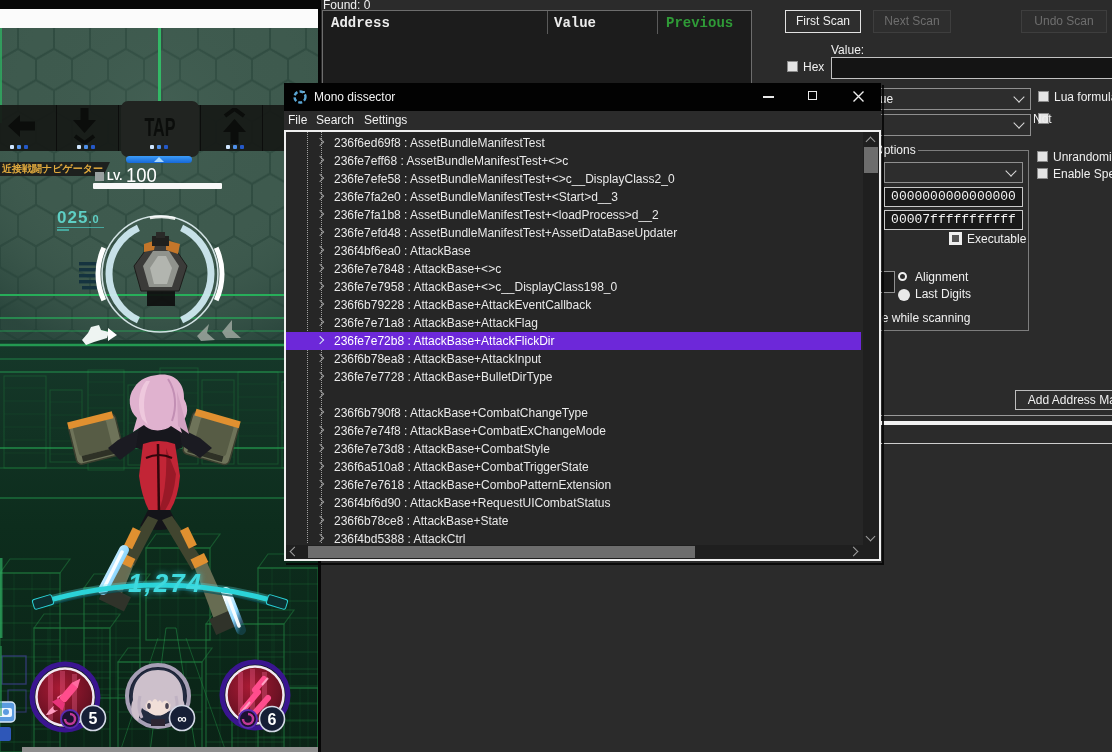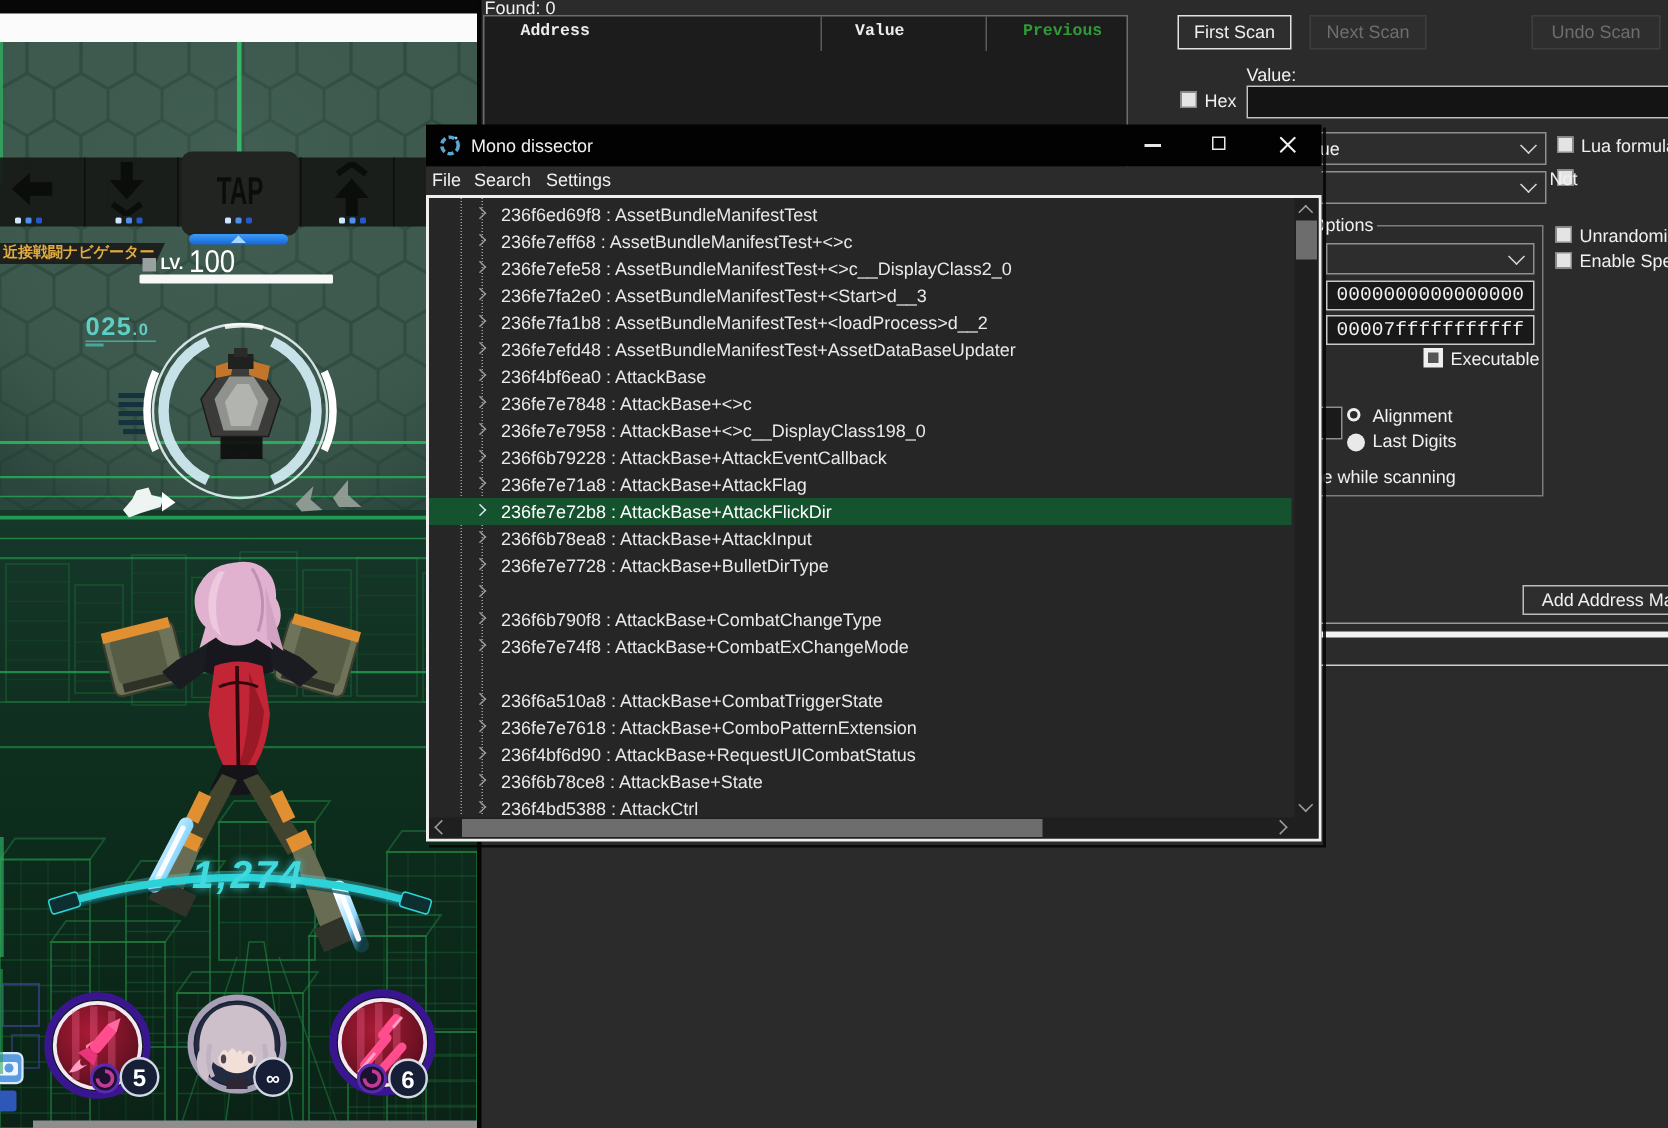--- a/index.html
+++ b/index.html
@@ -15,21 +15,21 @@
 .cb { position:absolute; width:11px; height:11px; background:#e4e4e4; border:1px solid #8a8a8a; }
 .combo { position:absolute; background:#2d2d2d; border:1px solid #8f8f8f; }
 .combo .ar { position:absolute; right:7px; top:50%; width:8px; height:8px; margin-top:-6px; border-right:1.6px solid #d9d9d9; border-bottom:1.6px solid #d9d9d9; transform:rotate(45deg); }
 .hexfield { position:absolute; background:#191919; border:1px solid #c9c9c9; color:#f2f2f2; font-family:"Liberation Mono", monospace; font-size:13px; text-align:center; }
 
 #mono { position:absolute; left:284px; top:83px; width:598px; height:480px; box-shadow:2px 2px 0 rgba(5,5,5,0.85); }
 #mono .title { position:absolute; left:0; top:0; width:597px; height:28px; background:#020202; }
 #mono .menu { position:absolute; left:0; top:28px; width:597px; height:19px; background:#2b2b2b; color:#f0f0f0; font-size:12px; }
 #mono .list { position:absolute; left:0; top:47px; width:597px; height:431px; background:#262626; border:2px solid #efefef; }
 .trow { position:absolute; left:0; width:575px; height:18px; color:#e9e9e9; font-size:12px; line-height:18px; white-space:nowrap; }
-.trow.sel { background:#14532d; color:#fff; }
+.trow.sel { background:#6d28d9; color:#fff; }
 .chev { position:absolute; left:31px; top:5px; width:6px; height:6px; border-top:1.6px solid #9a9a9a; border-right:1.6px solid #9a9a9a; transform:rotate(45deg); }
 .trow.sel .chev { border-color:#d8e8f8; }
 .ttext { position:absolute; left:48px; top:0; }
 .dotline { position:absolute; width:1px; background-image:repeating-linear-gradient(to bottom,#a0a0a0 0 1px,transparent 1px 2px); }
 
 .sb { position:absolute; background:#1f1f1f; }
 .sbthumb { position:absolute; background:#6d6d6d; }
 .sbchev { position:absolute; width:7px; height:7px; border-right:1.7px solid #9f9f9f; border-bottom:1.7px solid #9f9f9f; }
 
 #game { position:absolute; left:0; top:0; width:318px; height:752px; background:#0d2d1d; }
@@ -40,21 +40,21 @@
 </style>
 </head>
 <body>
 <div id="screen">
 
 <div id="ce">
 
   <div class="abs lbl" style="left:2px; top:-2px; font-size:12px;">Found: 0</div>
 
   <div class="abs" style="left:1px; top:10px; width:430px; height:397px; background:#1c1c1c; border:1px solid #6d6d6d;">
-     <div class="abs" style="left:16px; top:0; width:100%; height:23px; font-family:'Liberation Mono',monospace; font-weight:bold; font-size:11px; color:#ececec;padding-left:25px;">
+     <div class="abs" style="left:0; top:0; width:100%; height:23px; font-family:'Liberation Mono',monospace; font-weight:bold; font-size:14px; color:#ececec;padding-left:25px;">
         <span class="abs" style="left:8px; top:4px;">Address</span>
         <span class="abs" style="left:231px; top:4px;">Value</span>
         <span class="abs" style="left:343px; top:4px; color:#2f9b37;">Previous</span>
      </div>
      <div class="abs" style="left:224px; top:0; width:1px; height:23px; background:#5a5a5a;"></div>
      <div class="abs" style="left:334px; top:0; width:1px; height:23px; background:#5a5a5a;"></div>
   </div>
 
   <div class="cebtn" style="left:464px; top:10px; width:76px; height:23px;">First Scan</div>
   <div class="cebtn dis" style="left:552px; top:10px; width:78px; height:23px;">Next Scan</div>
@@ -609,20 +609,24 @@
           <span class="chev"></span>
         </div>
     <div class="trow" style="top:272px;">
           <span class="chev"></span>
           <span class="ttext">236f6b790f8 : AttackBase+CombatChangeType</span>
         </div>
     <div class="trow" style="top:290px;">
           <span class="chev"></span>
           <span class="ttext">236fe7e74f8 : AttackBase+CombatExChangeMode</span>
         </div>
+    <div class="trow" style="top:308px;">
+          <span class="chev"></span>
+          <span class="ttext">236fe7e73d8 : AttackBase+CombatStyle</span>
+        </div>
     <div class="trow" style="top:326px;">
           <span class="chev"></span>
           <span class="ttext">236f6a510a8 : AttackBase+CombatTriggerState</span>
         </div>
     <div class="trow" style="top:344px;">
           <span class="chev"></span>
           <span class="ttext">236fe7e7618 : AttackBase+ComboPatternExtension</span>
         </div>
     <div class="trow" style="top:362px;">
           <span class="chev"></span>

